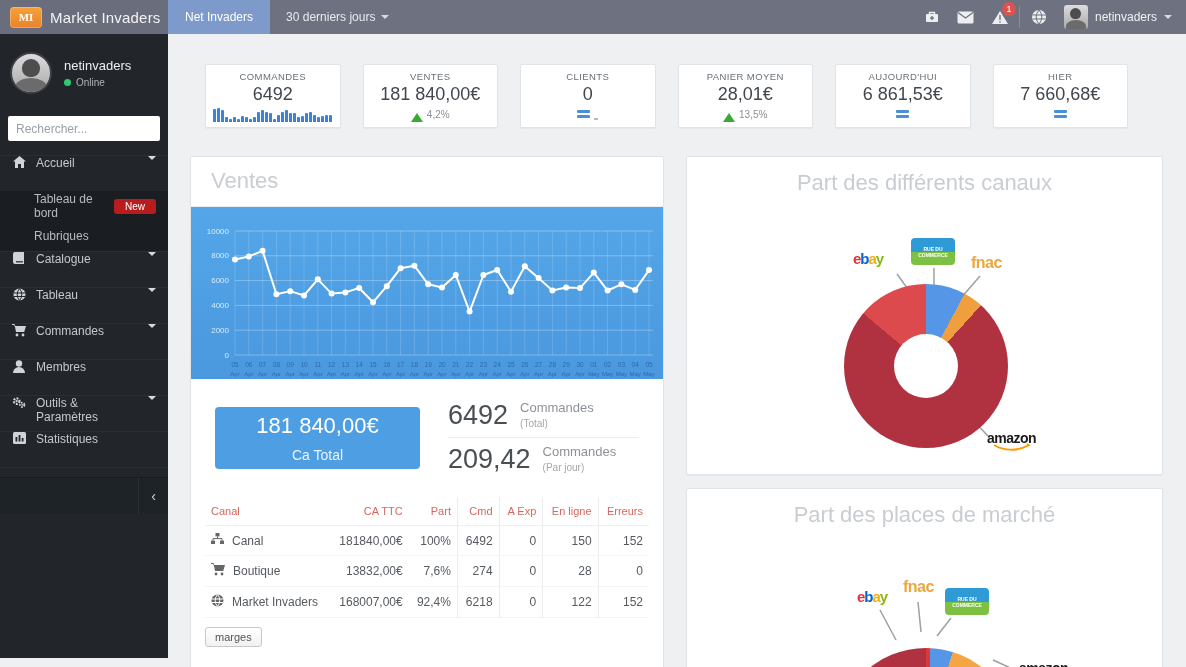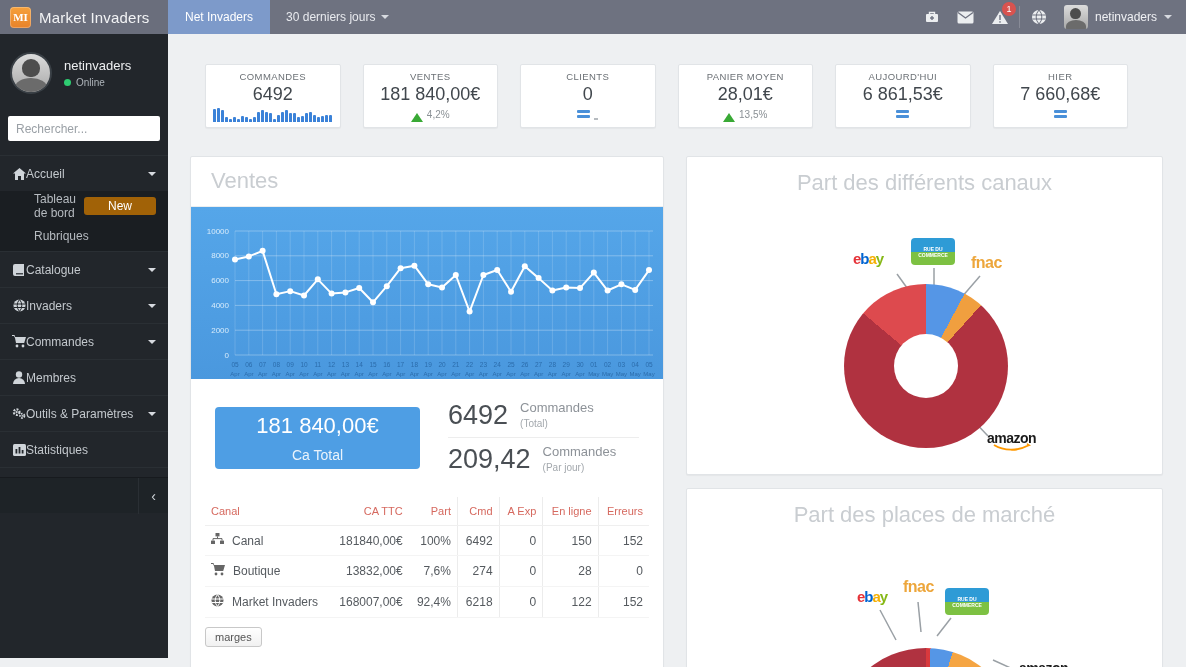--- a/index.html
+++ b/index.html
@@ -4,21 +4,21 @@
 <style>
   * { margin:0; padding:0; box-sizing:border-box; }
   html,body { width:1186px; height:667px; overflow:hidden; background:#eef0f2;
     font-family:"Liberation Sans", sans-serif; }
   .app { position:relative; width:1186px; height:667px; }
 
   
   .navbar { position:absolute; top:0; left:0; right:0; height:34px; background:#6e7280;
     display:flex; align-items:stretch; color:#fff; z-index:30; }
   .nav-left { width:168px; display:flex; align-items:center; padding-left:10px; gap:8px; background:#6a6e7c; }
-  .logo { width:21px; height:21px; border-radius:4px; background:linear-gradient(#f6a13b,#e8822a);
+  .logo { width:32px; height:21px; border-radius:4px; background:linear-gradient(#f6a13b,#e8822a);
     color:#fff; font-weight:bold; font-size:11px; display:flex; align-items:center; justify-content:center;
     font-family:"Liberation Serif", serif; box-shadow:inset 0 0 0 1px rgba(255,255,255,.25); }
   .brand-text { font-size:15px; font-weight:300; color:#f2f3f5; letter-spacing:.2px; }
   .nav-tab { background:#7d9aca; display:flex; align-items:center; padding:0 17px; font-size:12px; color:#fff; }
   .nav-period { display:flex; align-items:center; gap:6px; padding:0 16px; font-size:12px; color:#e8eaee; }
   .caret-down { width:0; height:0; border-left:4px solid transparent; border-right:4px solid transparent;
     border-top:4px solid #d7dae0; display:inline-block; }
   .nav-right { margin-left:auto; display:flex; align-items:stretch; }
   .nav-icon-btn { width:34px; display:flex; align-items:center; justify-content:center; position:relative; }
   .nav-divider { width:1px; background:rgba(255,255,255,.18); margin:6px 2px; }
@@ -37,29 +37,29 @@
   .sidebar { position:absolute; top:34px; left:0; width:168px; height:624px; background:#22262b; z-index:20; }
   .profile { display:flex; align-items:center; gap:12px; padding:18px 10px 16px 10px; }
   .avatar.lg { width:42px; height:42px; border-radius:50%; border:2px solid #3a4046; }
   .profile-name { color:#eceef0; font-size:13px; }
   .profile-status { display:flex; align-items:center; gap:5px; color:#aeb4ba; font-size:10px; margin-top:4px; }
   .status-dot { width:7px; height:7px; border-radius:50%; background:#2ecc71; }
   .search-wrap { padding:6px 8px 14px 8px; }
   .search-input { width:100%; height:25px; border:none; border-radius:2px; background:#fff; padding:0 8px;
     font-size:12px; color:#444; font-family:"Liberation Sans",sans-serif; }
   .search-input::placeholder { color:#9aa0a6; }
-  .menu-item { display:flex; align-items:center; height:36px; padding:0 12px;
+  .menu-item { display:flex; gap:10px; height:36px; padding:0 12px;
     color:#c3c8cd; font-size:12px; border-top:1px solid #2a2f34; cursor:pointer; }
   .menu-item .mi-icon { width:14px; display:flex; justify-content:center; }
   .menu-item .mcaret { margin-left:auto; }
   .submenu { background:#1a1e22; }
   .submenu-item { display:flex; align-items:center; height:30px; padding:0 12px 0 34px; color:#b6bbc0;
     font-size:12px; cursor:pointer; }
-  .badge-new { margin-left:auto; background:#a16207; color:#fff; font-size:12px; border-radius:3px;
-    padding:2px 24px; }
+  .badge-new { margin-left:auto; background:#b91c1c; color:#fff; font-size:10px; border-radius:3px;
+    padding:2px 11px; }
   .partial-item { height:10px; border-top:1px solid #2a2f34; padding:4px 0 0 14px; }
   .partial-dash { width:10px; height:3px; background:#8d9298; border-radius:1px; }
   .collapse-strip { height:36px; background:#1e2327; display:flex; justify-content:flex-end; border-top:1px solid #171a1e; }
   .collapse-btn { width:30px; height:36px; display:flex; align-items:center; justify-content:center;
     color:#cfd4d9; font-size:14px; border-left:1px solid #2a2f34; cursor:pointer; }
 
   
   .content { position:absolute; top:34px; left:168px; width:1018px; height:633px; padding:30px 23px 0 22px; }
   .cards-row { display:flex; gap:22px; margin:0 35px 28px 15px; }
   .stat-card { flex:1; background:#fff; border:1px solid #e1e4e7; border-radius:2px; height:64px;
@@ -231,21 +231,21 @@
       <i class="caret-down mcaret"></i>
     </div>
 
     <div class="menu-item">
       <span class="mi-icon">
         <svg width="13" height="13" viewBox="0 0 13 13">
             <circle cx="6.5" cy="6.5" r="6" fill="#cfd4d9"></circle>
             <path d="M6.5 .5a9 9 0 000 12M6.5 .5a9 9 0 010 12M1 5h11M1 8.5h11" stroke="#22262b" stroke-width="1" fill="none"></path>
           </svg>
       </span>
-      <span>Invaders</span>
+      <span>Tableau</span>
       <i class="caret-down mcaret"></i>
     </div>
 
     <div class="menu-item">
       <span class="mi-icon">
         <svg width="14" height="13" viewBox="0 0 14 13">
             <path d="M0 0h2.5l.7 2H14l-1.8 6H4L3 3 2 1H0Z" fill="#cfd4d9"></path>
             <circle cx="5" cy="11" r="1.4" fill="#cfd4d9"></circle>
             <circle cx="11" cy="11" r="1.4" fill="#cfd4d9"></circle>
           </svg>

